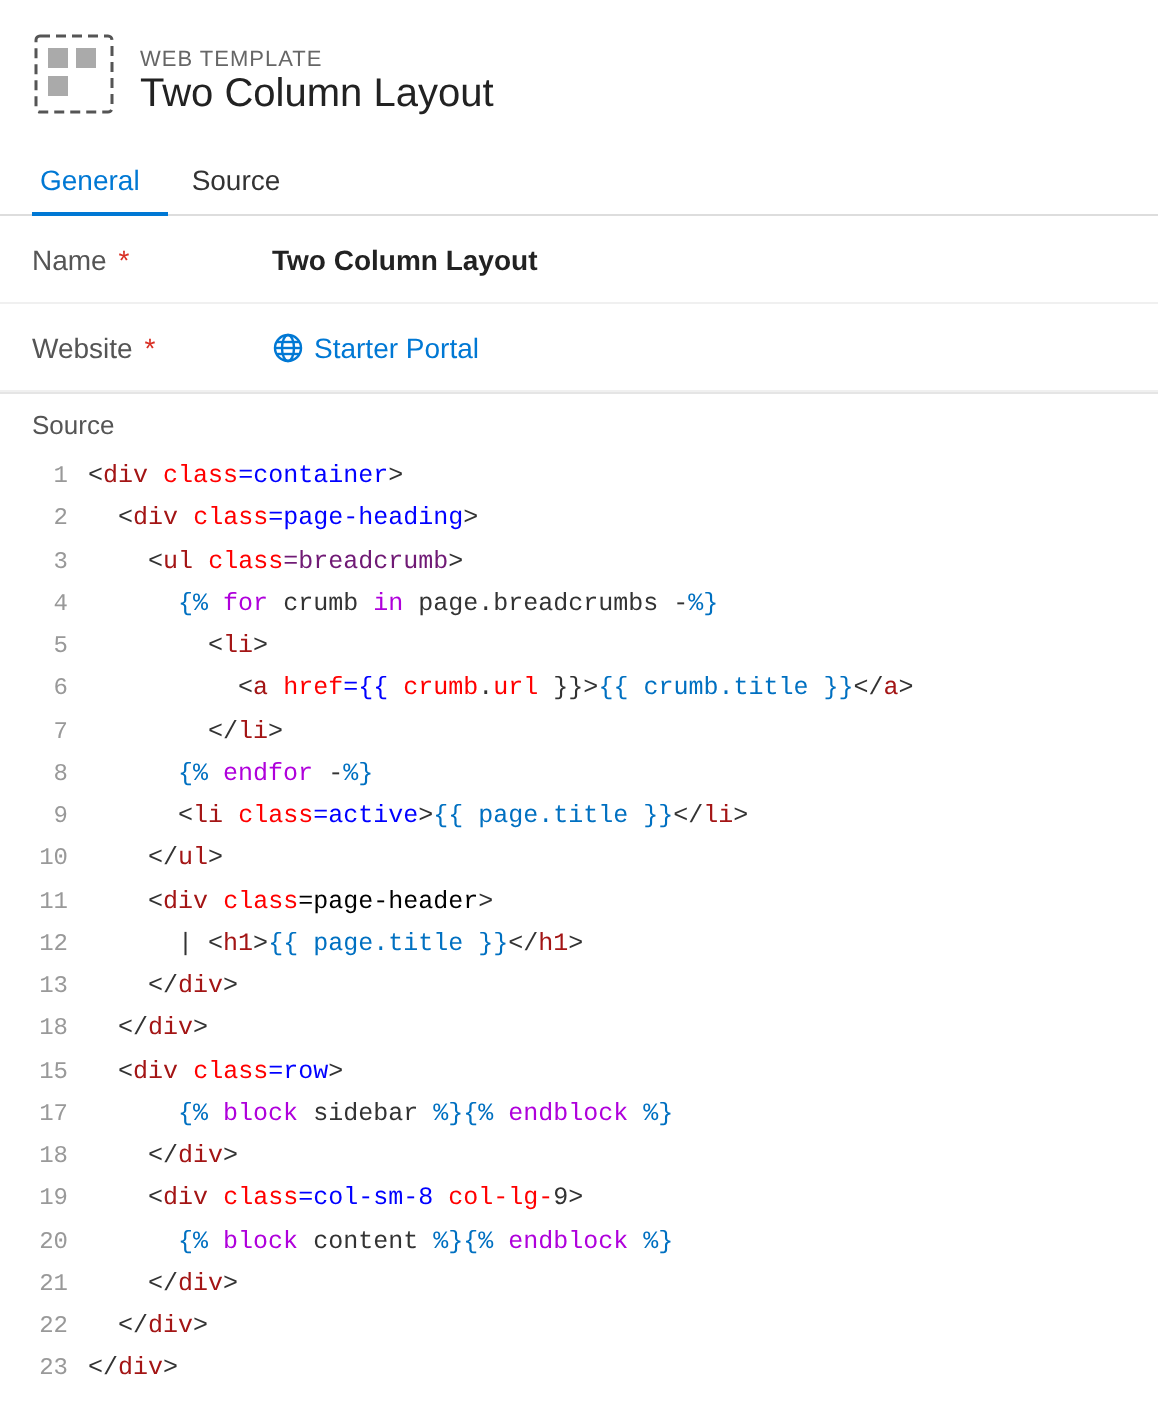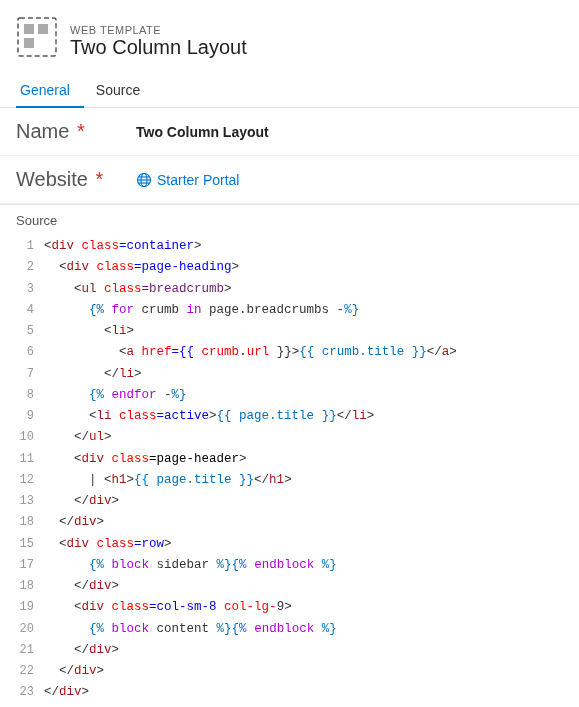--- a/index.html
+++ b/index.html
@@ -76,21 +76,21 @@
     }
     .form-row {
       display: flex;
       align-items: center;
       padding: 12px 16px;
       border-bottom: 1px solid #f0f0f0;
       min-height: 44px;
     }
     .form-label {
       width: 120px;
-      font-size: 20px;
+      font-size: 14px;
       color: #555;
       flex-shrink: 0;
     }
     .required-star {
       color: #d93025;
       margin-left: 2px;
     }
     .form-value {
       font-size: 14px;
       color: #222;

